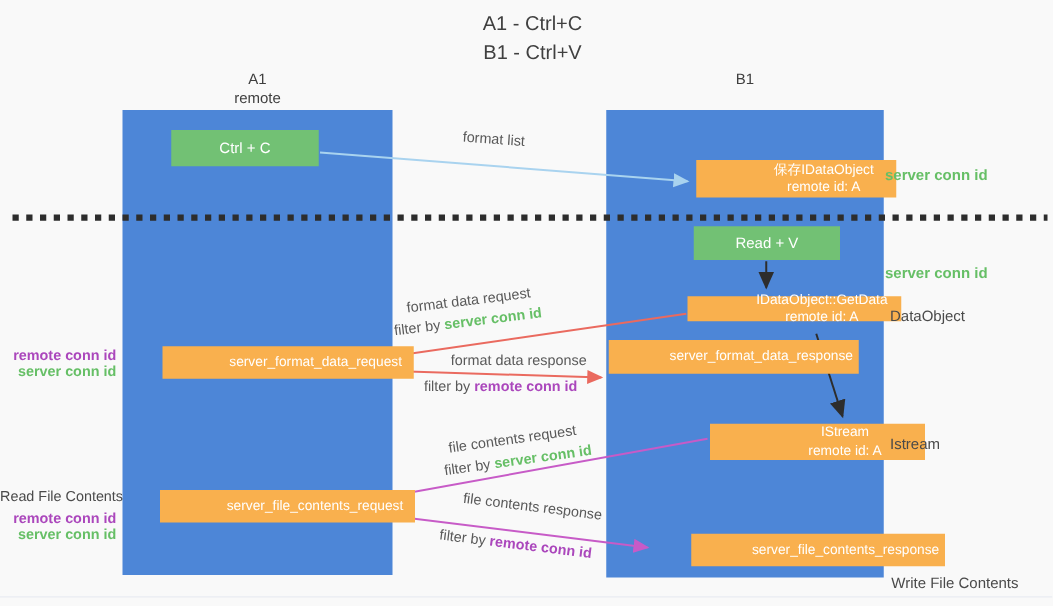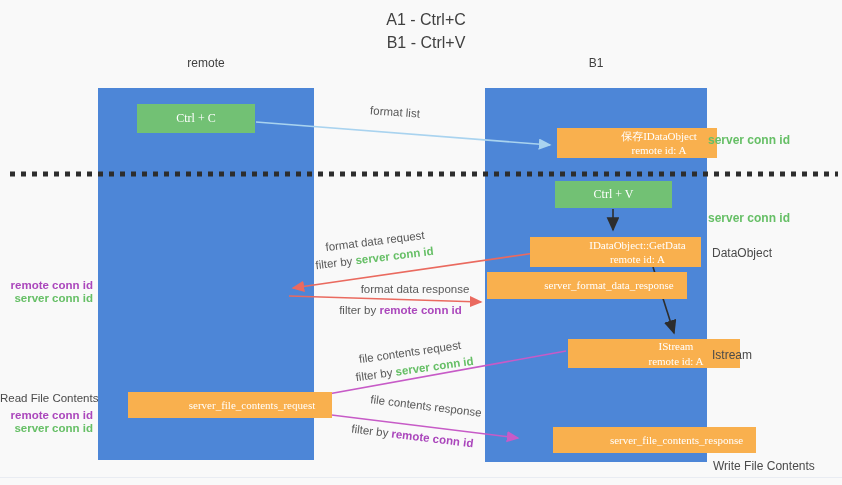--- a/index.html
+++ b/index.html
@@ -7,21 +7,20 @@
   #canvas {
     position:relative; width:842px; height:485px; overflow:hidden;
     background:#f9f9f9;
   }
   .col { position:absolute; background:#4d86d7; z-index:1; }
   #svg-layer { position:absolute; inset:0; z-index:2; }
   .box {
     position:absolute; z-index:3; display:flex; flex-direction:column;
     align-items:center; justify-content:center; color:#fff; text-align:left;
     line-height:1.3;
-    font-family:Liberation Serif, serif;
   }
   .green { background:#72c174; font-size:12px; }
   .orange { background:#f9b04e; font-size:11px;padding-left:44px; }
   .hdr { position:absolute; text-align:center; color:#3f3f3f; font-size:12px; line-height:1.25; z-index:3; }
   .title { position:absolute; left:336px; top:8px; width:180px; text-align:center;
            color:#404040; font-size:16px; line-height:1.45; z-index:3; }
   .albl { position:absolute; z-index:3; font-size:11.5px; color:#595959; text-align:center; white-space:nowrap; }
   .side { position:absolute; z-index:3; font-size:12px; color:#4a4a4a; white-space:nowrap; }
   .gtxt { color:#66bf66; font-weight:bold; }
   .ptxt { color:#ab47bc; font-weight:bold; }
@@ -32,20 +31,21 @@
 <body>
 
 <div id="canvas">
 
   <div class="title">
     <div>A1 - Ctrl+C</div>
     <div>B1 - Ctrl+V</div>
   </div>
 
   <div class="hdr" style="left:98px; top:56px; width:216px;">
+    <div>A1</div>
     <div>remote</div>
   </div>
   <div class="hdr" style="left:485px; top:56px; width:222px;">
     <div>B1</div>
   </div>
 
   <div class="col" style="left:98px; top:88px; width:216px; height:372px;"></div>
   <div class="col" style="left:485px; top:88px; width:222px; height:374px;"></div>
 
   <svg id="svg-layer" width="842" height="485" viewBox="0 0 842 485">
@@ -78,28 +78,31 @@
   <div class="box green" style="left:137px; top:104px; width:118px; height:29px;">
     <span>Ctrl + C</span>
   </div>
 
   <div class="box orange" style="left:557px; top:128px; width:116px; height:30px;">
     <span>保存IDataObject</span>
     <span>remote id: A</span>
   </div>
 
   <div class="box green" style="left:555px; top:181px; width:117px; height:27px;">
-    <span>Ctrl + V</span>
+    <span>Read + V</span>
   </div>
 
-  <div class="box orange" style="left:530px; top:237px; width:127px; height:30px;">
+  <div class="box orange" style="left:550px; top:237px; width:127px; height:20px;">
     <span>IDataObject::GetData</span>
     <span>remote id: A</span>
   </div>
 
+  <div class="box orange" style="left:130px; top:277px; width:157px; height:26px;">
+    <span>server_format_data_request</span>
+  </div>
 
   <div class="box orange" style="left:487px; top:272px; width:156px; height:27px;">
     <span>server_format_data_response</span>
   </div>
 
   <div class="box orange" style="left:568px; top:339px; width:128px; height:29px;">
     <span>IStream</span>
     <span>remote id: A</span>
   </div>
 

